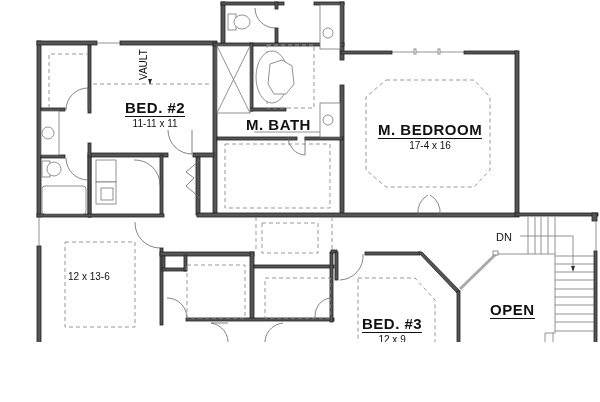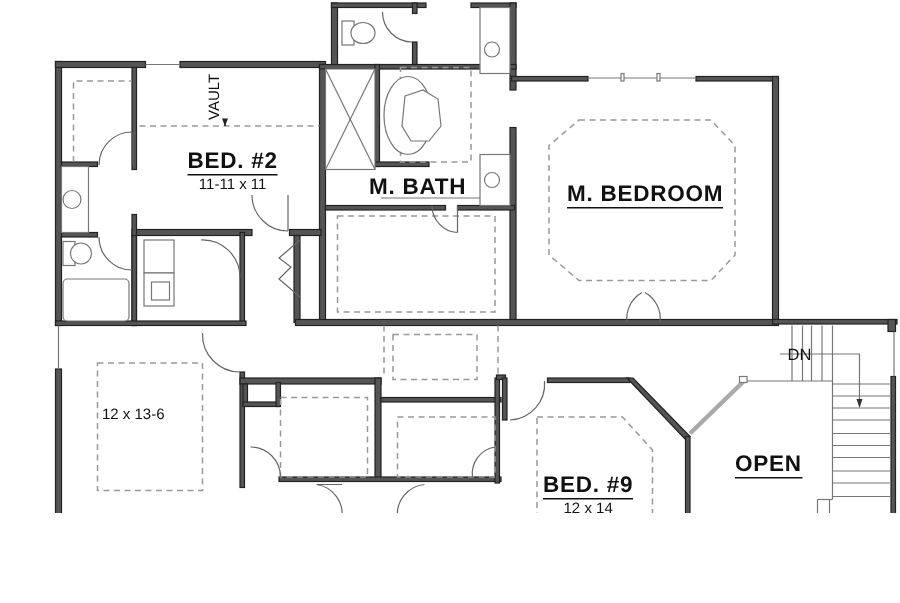--- a/index.html
+++ b/index.html
@@ -225,31 +225,32 @@
   <span class="name">BED. #2</span>
   <span class="dim">11-11 x 11</span>
 </div>
 
 <div class="lbl" style="left:246px; top:117px;">
   <span class="name" style="border-bottom:none;">M. BATH</span>
 </div>
 
 <div class="lbl" style="left:378px; top:122px;">
   <span class="name">M. BEDROOM</span>
+  <span class="dim">17-4 x 16</span>
 </div>
 
 <div class="lbl" style="left:68px; top:270px;">
   <span class="dim" style="text-align:left;">12 x 13-6</span>
 </div>
 
 <div class="lbl" style="left:362px; top:316px;">
-  <span class="name">BED. #9</span>
-  <span class="dim">12 x 14</span>
+  <span class="name">BED. #3</span>
+  <span class="dim">12 x 9</span>
 </div>
 
 <div class="lbl" style="left:490px; top:302px;">
   <span class="name">OPEN</span>
 </div>
 
 <div class="note" style="left:138px; top:60px; transform: rotate(-90deg); transform-origin: left top; top:80px; font-size:10px;">VAULT</div>
 
-<div class="note" style="left:525px; top:231px;">DN</div>
+<div class="note" style="left:496px; top:231px;">DN</div>
 </div>
 
 </body></html>

